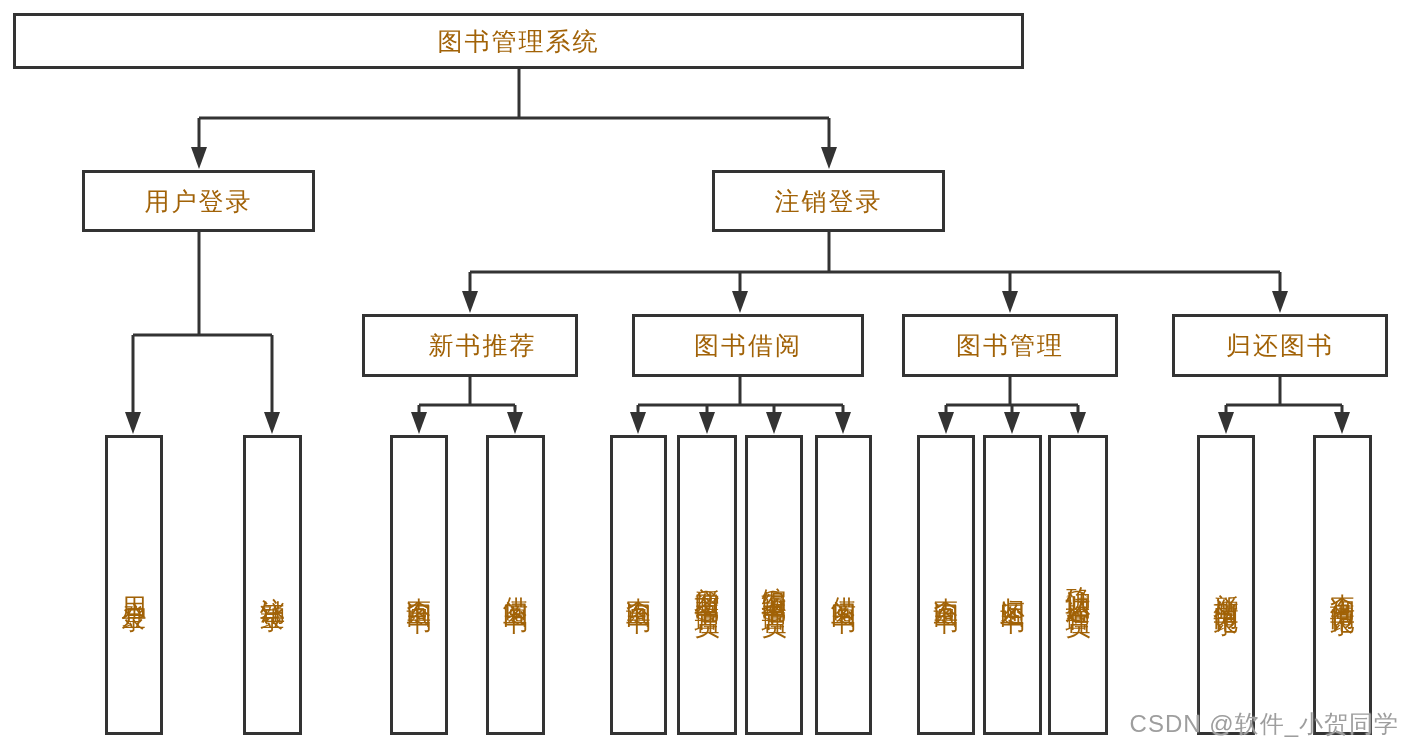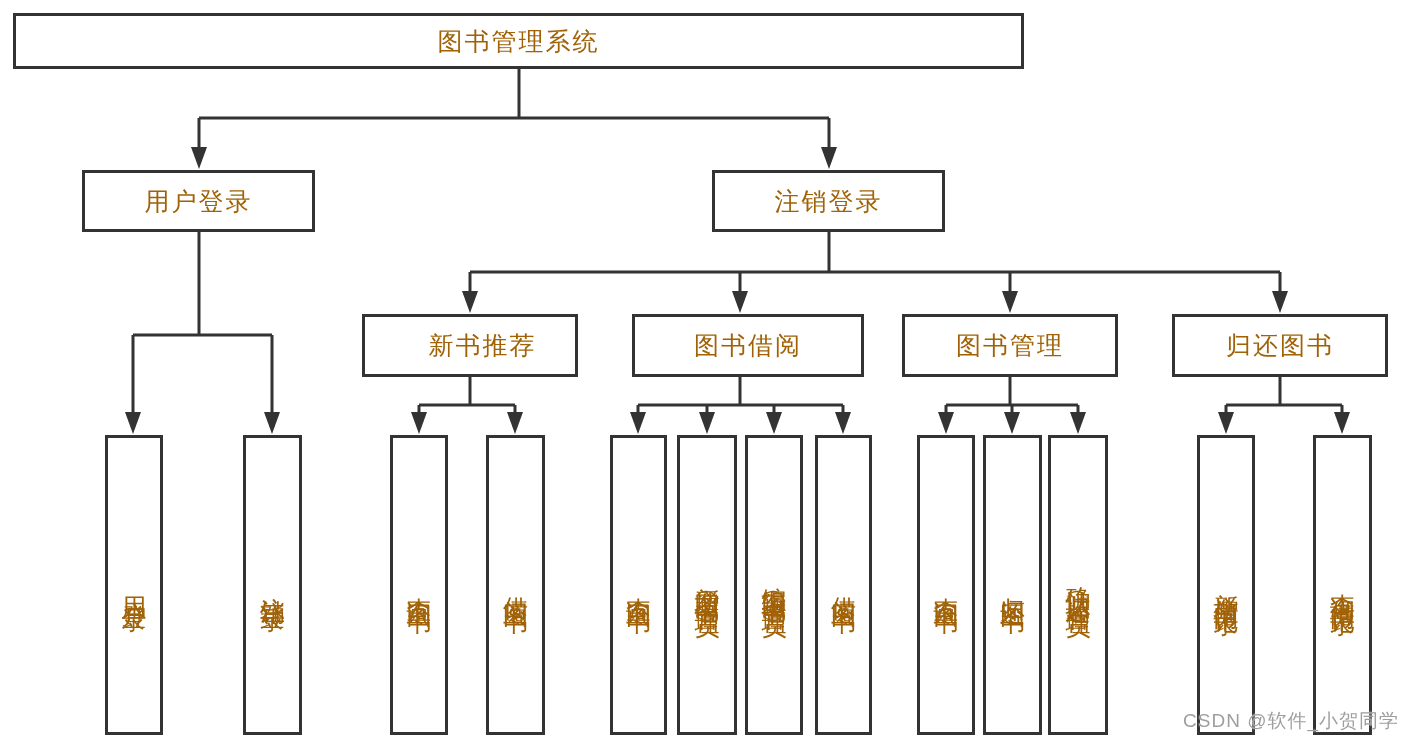--- a/index.html
+++ b/index.html
@@ -22,21 +22,21 @@
     letter-spacing:4px;
     line-height:1;
     white-space:nowrap;
   }
   #connectors{position:absolute;left:0;top:0;z-index:1;}
   #connectors path{stroke:#333333;stroke-width:3;fill:none;}
   #connectors polygon{fill:#333333;stroke:none;}
   .watermark{
     position:absolute;
     right:6px;top:708px;
-    font-size:19px;
+    font-size:24px;
     color:#9e9e9e;
     letter-spacing:1px;
     z-index:5;
     text-shadow:0 0 2px #ffffff;
   }
 </style>
 </head>
 <body>
 
 <div id="stage">

